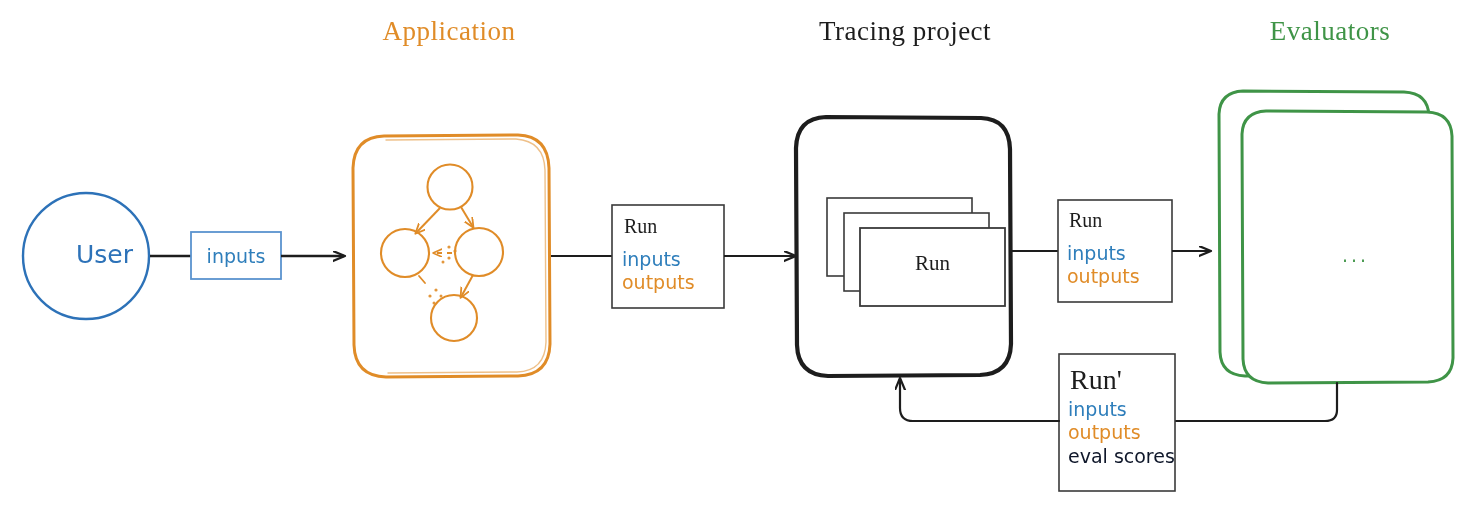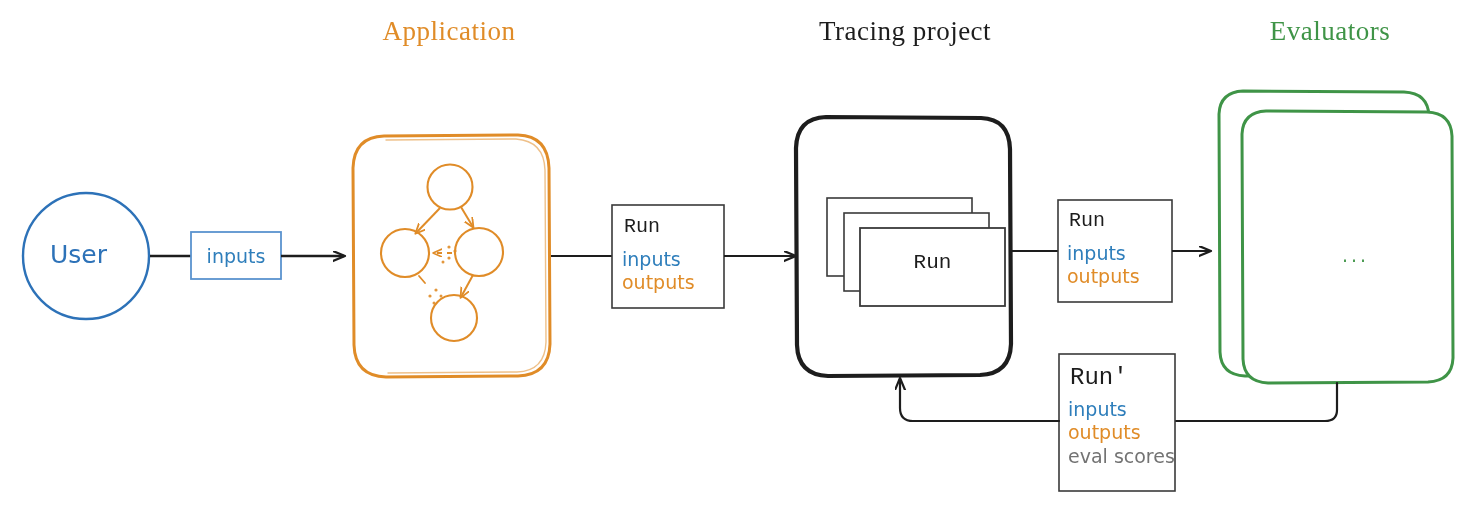--- a/index.html
+++ b/index.html
@@ -3,21 +3,21 @@
 <meta charset="utf-8">
 <style>
   html,body{margin:0;padding:0;background:#ffffff;}
   body{width:1474px;height:521px;overflow:hidden;
        font-family:"DejaVu Sans", sans-serif;}
   #stage{position:relative;width:1474px;height:521px;background:#fff;}
   #stage svg{position:absolute;left:0;top:0;}
   .lbl{position:absolute;white-space:pre;}
   .heading{font-family:Liberation Serif, serif;font-size:27px;font-weight:400;
            letter-spacing:.5px;}
-  .hand{font-family:Liberation Mono, monospace;font-size:19px;}
+  .hand{font-family:Liberation Serif, serif;font-size:19px;}
   .fieldtxt{font-family:"DejaVu Sans", sans-serif;font-size:19px;}
   .mono{font-family:"DejaVu Sans Mono", monospace;font-size:15px;}
   .ctr{text-align:center;}
 </style>
 </head>
 <body>
 
 <div id="stage">
 
   <svg width="1474" height="521" viewBox="0 0 1474 521">
@@ -107,35 +107,35 @@
 
     <rect x="1059" y="354" width="116" height="137" fill="#ffffff" stroke="#3a3a3a" stroke-width="1.6"></rect>
 
     <path d="M1059 421 L913 421 Q900 421 900 408 L900 379" fill="none" stroke="#1d1d1d" stroke-width="2.2" stroke-linecap="round" marker-end="url(#ah-black)"></path>
   </svg>
 
   <div class="lbl heading ctr" style="left:334px;top:16px;width:230px;color:#e08c28;">Application</div>
   <div class="lbl heading ctr" style="left:1220px;top:16px;width:220px;color:#3f9447;">Evaluators</div>
   <div class="lbl heading ctr" style="left:780px;top:16px;width:250px;color:#1d1d1d;">Tracing project</div>
 
-  <div class="lbl ctr" style="left:12px;top:240px;width:133px;color:#2d72b8;
+  <div class="lbl ctr" style="left:38px;top:240px;width:133px;color:#2d72b8;
        font-size:25px;font-family:'DejaVu Sans',sans-serif;">User</div>
 
   <div class="lbl fieldtxt ctr" style="left:191px;top:245px;width:90px;color:#2e7ebb;">inputs</div>
 
   <div class="lbl hand" style="left:624px;top:215px;color:#1d1d1d;font-size:20px;">Run</div>
   <div class="lbl fieldtxt" style="left:622px;top:248px;color:#2e7ebb;">inputs</div>
   <div class="lbl fieldtxt" style="left:622px;top:271px;color:#e08c28;">outputs</div>
 
   <div class="lbl hand ctr" style="left:860px;top:251px;width:145px;color:#1d1d1d;font-size:21px;">Run</div>
 
   <div class="lbl hand" style="left:1069px;top:209px;color:#1d1d1d;font-size:20px;">Run</div>
   <div class="lbl fieldtxt" style="left:1067px;top:242px;color:#2e7ebb;">inputs</div>
   <div class="lbl fieldtxt" style="left:1067px;top:265px;color:#e08c28;">outputs</div>
 
-  <div class="lbl hand" style="left:1070px;top:364px;color:#1d1d1d;font-size:24px;">Run'</div>
+  <div class="lbl hand" style="left:1070px;top:364px;color:#1d1d1d;font-size:28px;">Run'</div>
   <div class="lbl fieldtxt" style="left:1068px;top:398px;color:#2e7ebb;">inputs</div>
   <div class="lbl fieldtxt" style="left:1068px;top:421px;color:#e08c28;">outputs</div>
-  <div class="lbl fieldtxt" style="left:1068px;top:445px;color:#737373;">eval scores</div>
+  <div class="lbl fieldtxt" style="left:1068px;top:445px;color:#0f172a;">eval scores</div>
 
   <div class="lbl mono ctr" style="left:1254px;top:248px;width:200px;color:#3f9447;">...</div>
 
 </div>
 
 </body></html>

